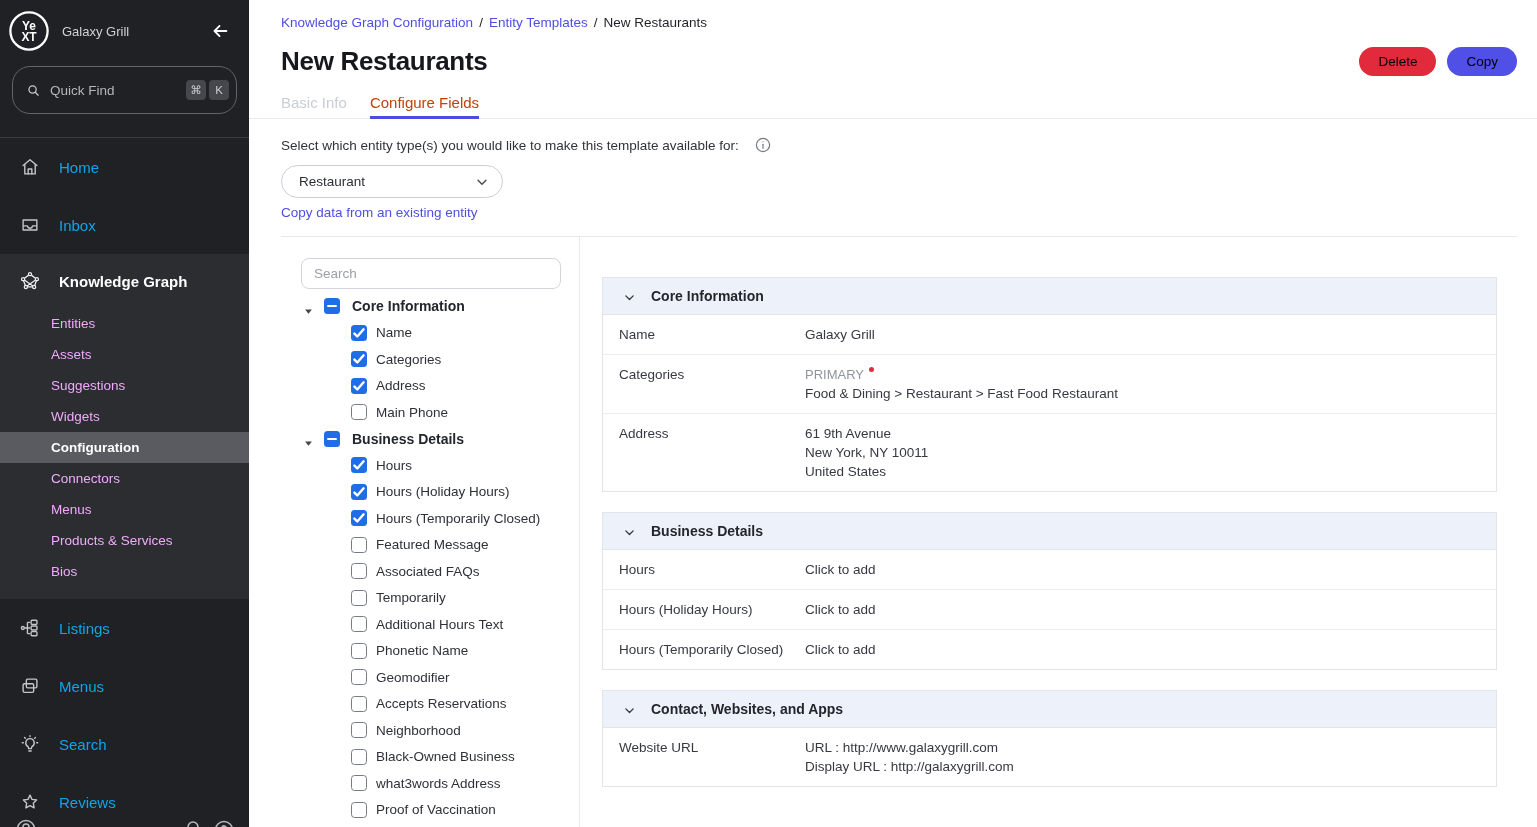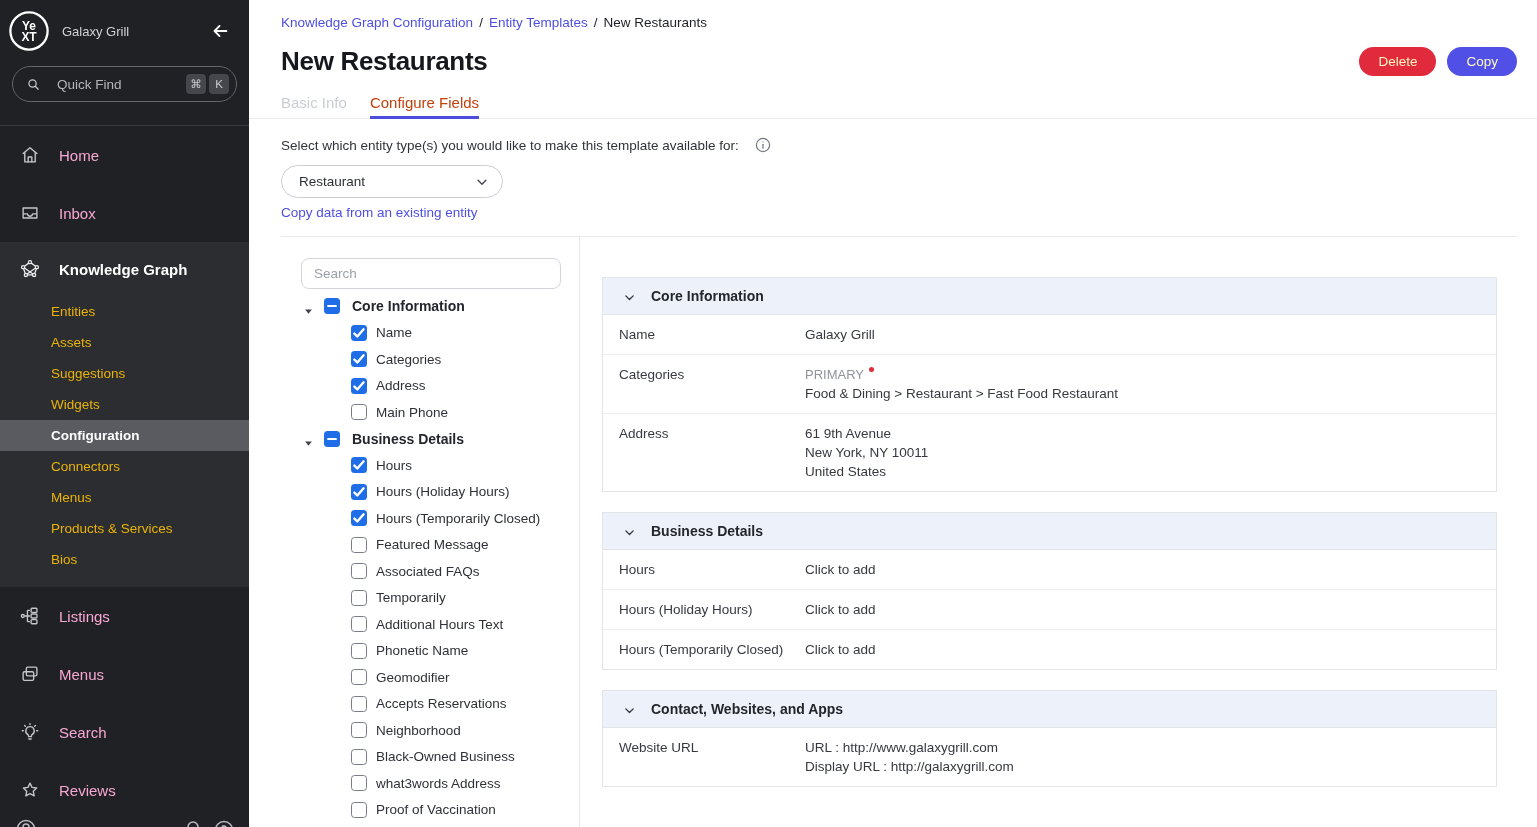--- a/index.html
+++ b/index.html
@@ -4,45 +4,45 @@
 <style>
   html,body{margin:0;padding:0}
   body{width:1537px;height:827px;overflow:hidden;font-family:"Liberation Sans",sans-serif;background:#fff}
   .app{display:flex;width:1537px;height:827px}
   
   .sidebar{width:249px;height:827px;background:#202124;flex-shrink:0;position:relative;overflow:hidden;color:#dcdde0}
   .brand-row{height:62px;display:flex;align-items:center;padding:0 18px 0 8px}
   .logo{width:42px;height:42px;margin-right:12px;flex-shrink:0}
   .brand-name{font-size:13px;color:#cfd1d4}
   .collapse{margin-left:auto;width:22px;height:22px;color:#fff;cursor:pointer}
-  .quickfind{margin:4px 12px 0 12px;height:36px;border:1px solid #63656b;border-radius:18px;display:flex;align-items:center;gap:16px;padding:0 7px 0 13px;font-size:13.5px;color:#b4b6ba;cursor:pointer;box-sizing:border-box}
+  .quickfind{margin:4px 12px 0 12px;height:48px;border:1px solid #63656b;border-radius:18px;display:flex;align-items:center;gap:9px;padding:0 7px 0 13px;font-size:13.5px;color:#b4b6ba;cursor:pointer;box-sizing:border-box}
   .qf-icon{width:15px;height:15px;color:#c7c9cc;flex-shrink:0}
   .keys{margin-left:auto;display:flex;gap:3px}
   .key{width:20px;height:20px;background:#45474c;border-radius:4px;color:#c9cbcf;font-size:11.5px;display:flex;align-items:center;justify-content:center}
   .side-div{border-bottom:1px solid #3a3c41;margin-top:23px}
-  .nav-item{height:58px;display:flex;align-items:center;padding-left:19px;gap:18px;font-size:15px;color:#f9a8d4;cursor:pointer}
+  .nav-item{height:58px;display:flex;align-items:center;padding-left:19px;gap:18px;font-size:15px;color:#0ea5e9;cursor:pointer}
   .nav-icn{width:22px;height:22px;color:#c4c6c9;flex-shrink:0}
   .kg{background:#2c2d31;padding-bottom:12px}
   .kg .nav-item{font-weight:700;color:#fff;height:54px}
   .kg .nav-icn{color:#eceded}
-  .sub-item{height:31px;display:flex;align-items:center;padding-left:51px;font-size:13.5px;color:#eab308;cursor:pointer}
+  .sub-item{height:31px;display:flex;align-items:center;padding-left:51px;font-size:13.5px;color:#f0abfc;cursor:pointer}
   .sub-item.selected{background:#595b60;color:#fff;font-weight:700}
   .side-footer-icn{position:absolute;color:#b9bbbe}
   .sf-avatar{left:14px;bottom:-14px;width:24px;height:24px}
   .sf-bell{right:44px;bottom:-15px;width:24px;height:24px}
   .sf-help{right:13px;bottom:-15px;width:24px;height:24px}
   
   .main{flex:1;height:827px;background:#fff;display:flex;flex-direction:column;overflow:hidden;min-width:0}
   .hdr{padding:15px 20px 0 32px}
   .crumbs{font-size:13.5px;color:#1e2025;display:flex;gap:6px;white-space:nowrap}
   .crumb.link{color:#4e4fe0;cursor:pointer}
   .title-row{display:flex;align-items:center;margin-top:15px}
   .page-title{font-size:26px;line-height:32px;font-weight:700;color:#16181d;letter-spacing:-0.3px}
   .actions{margin-left:auto;display:flex;gap:11px}
-  .btn{height:29px;border:none;border-radius:14.5px;color:#fef9c3;font-size:13.5px;font-family:inherit;padding:0 19px;cursor:pointer}
+  .btn{height:29px;border:none;border-radius:14.5px;color:#000000;font-size:13.5px;font-family:inherit;padding:0 19px;cursor:pointer}
   .btn.delete{background:#e12a3c}
   .btn.copy{background:#5150e6}
   .tab-bar{margin-top:17px;padding:0 20px 0 32px;border-bottom:1px solid #e9ebee;display:flex;gap:23px}
   .tab{font-size:15px;font-weight:400;padding-bottom:5px;border-bottom:3px solid transparent;margin-bottom:-1px;cursor:pointer}
   .tab.inactive{color:#c9cdd4}
   .tab.active{color:#c2410c;border-color:#4b4ce0}
   .prompt-row{margin:18px 20px 0 32px;display:flex;align-items:center;gap:16px;font-size:13.5px;color:#30333a}
   .info-icn{width:16px;height:16px;color:#747981;cursor:pointer}
   .dd{margin:12px 0 0 32px;width:222px;height:33px;box-sizing:border-box;border:1px solid #ccced4;border-radius:17px;display:flex;align-items:center;padding:0 13px 0 17px;font-size:13.5px;color:#2c2f35;cursor:pointer}
   .dd-chev{margin-left:auto;width:14px;height:14px;color:#494d54}

